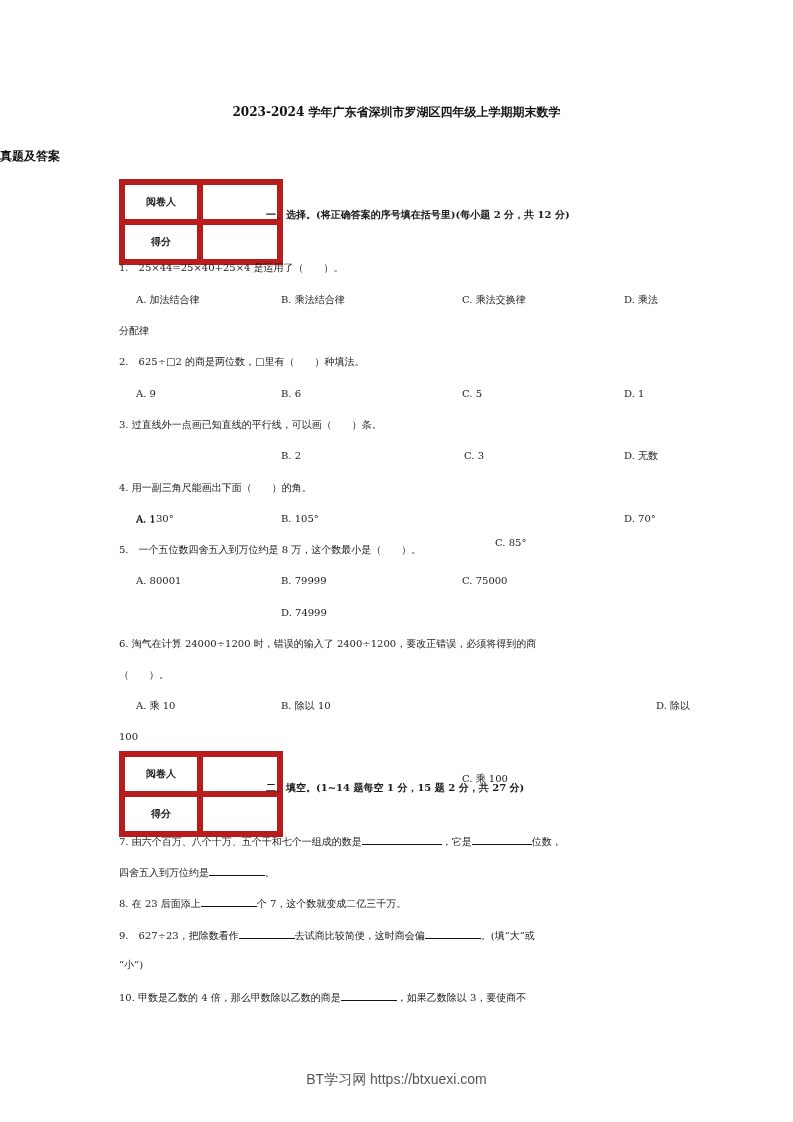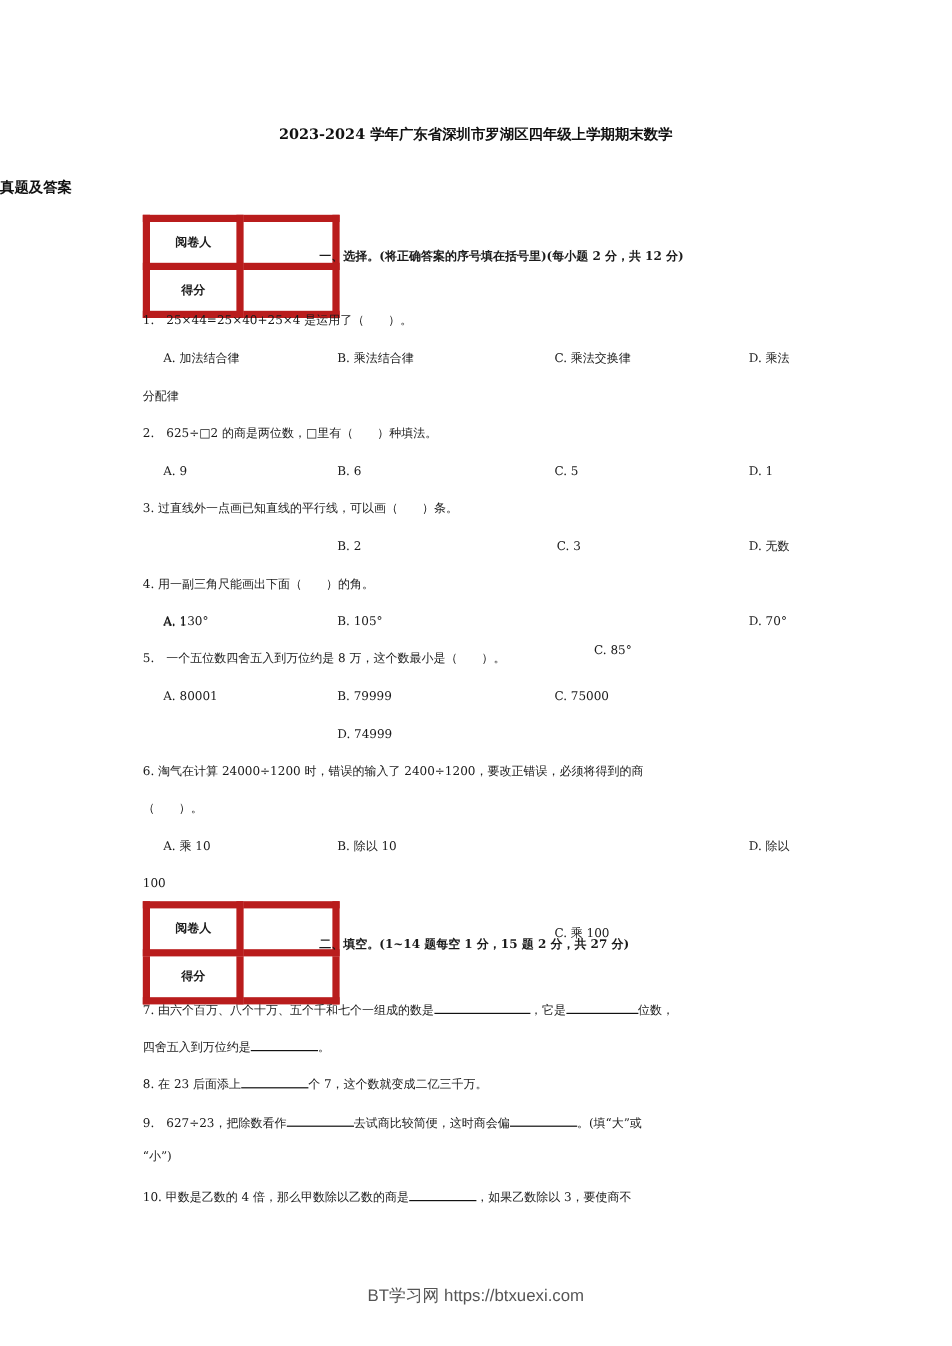--- a/index.html
+++ b/index.html
@@ -65,21 +65,21 @@
 <div class="abs txt" style="left:136px;top:573px;">A. 80001</div>
 <div class="abs txt" style="left:281px;top:573px;">B. 79999</div>
 <div class="abs txt" style="left:462px;top:573px;">C. 75000</div>
 <div class="abs txt" style="left:281px;top:605px;">D. 74999</div>
 
 <div class="abs txt" style="left:119px;top:636px;">6. 淘气在计算 24000÷1200 时，错误的输入了 2400÷1200，要改正错误，必须将得到的商</div>
 <div class="abs txt" style="left:119px;top:667px;">（　　）。</div>
 <div class="abs txt" style="left:136px;top:698px;">A. 乘 10</div>
 <div class="abs txt" style="left:281px;top:698px;">B. 除以 10</div>
 <div class="abs txt" style="left:462px;top:734px;margin-top:37px;">C. 乘 100</div>
-<div class="abs txt" style="left:624px;top:698px;text-align:right;">D. 除以</div>
+<div class="abs txt" style="left:656px;top:698px;text-align:right;">D. 除以</div>
 <div class="abs txt" style="left:119px;top:729px;">100</div>
 
 <table class="score-table" style="left:119px;top:751px;">
   <tbody>
       <tr>
     <td>阅卷人</td>
     <td class="v"></td>
   </tr>
   <tr>
     <td>得分</td>

